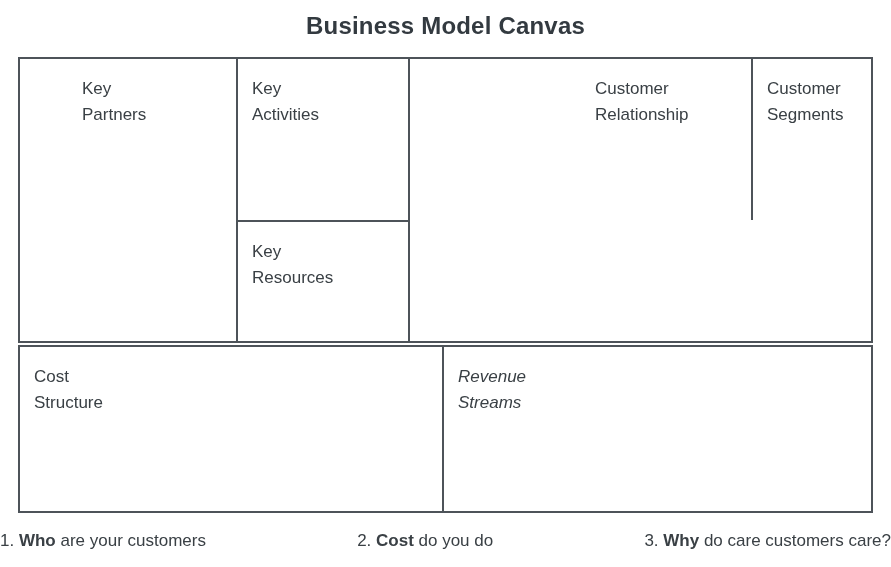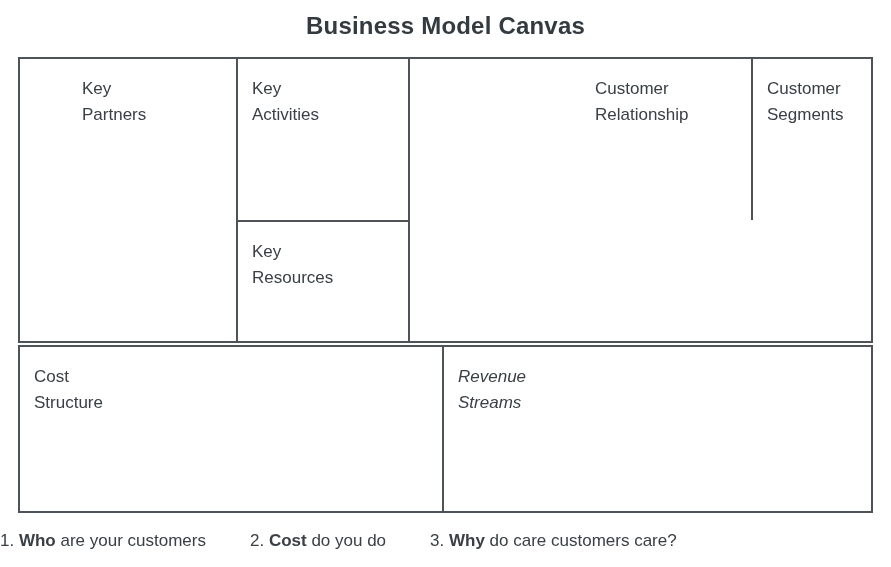--- a/index.html
+++ b/index.html
@@ -79,22 +79,22 @@
     border-right: 2px solid #4d5359;
   }
   .bottom-right { flex: 1; font-style: italic; }
   
   .footer {
     position: absolute;
     top: 531px;
     left: 0;
     width: 100%;
     display: flex;
-    justify-content: flex-start;
-    gap: 44px;
+    justify-content: space-between;
+    gap: 56px;
     font-size: 17px;
     color: #3a4045;
   }
   .footer .kw { font-weight: 700; }
 </style>
 </head>
 <body>
 
 <div class="page">
 

